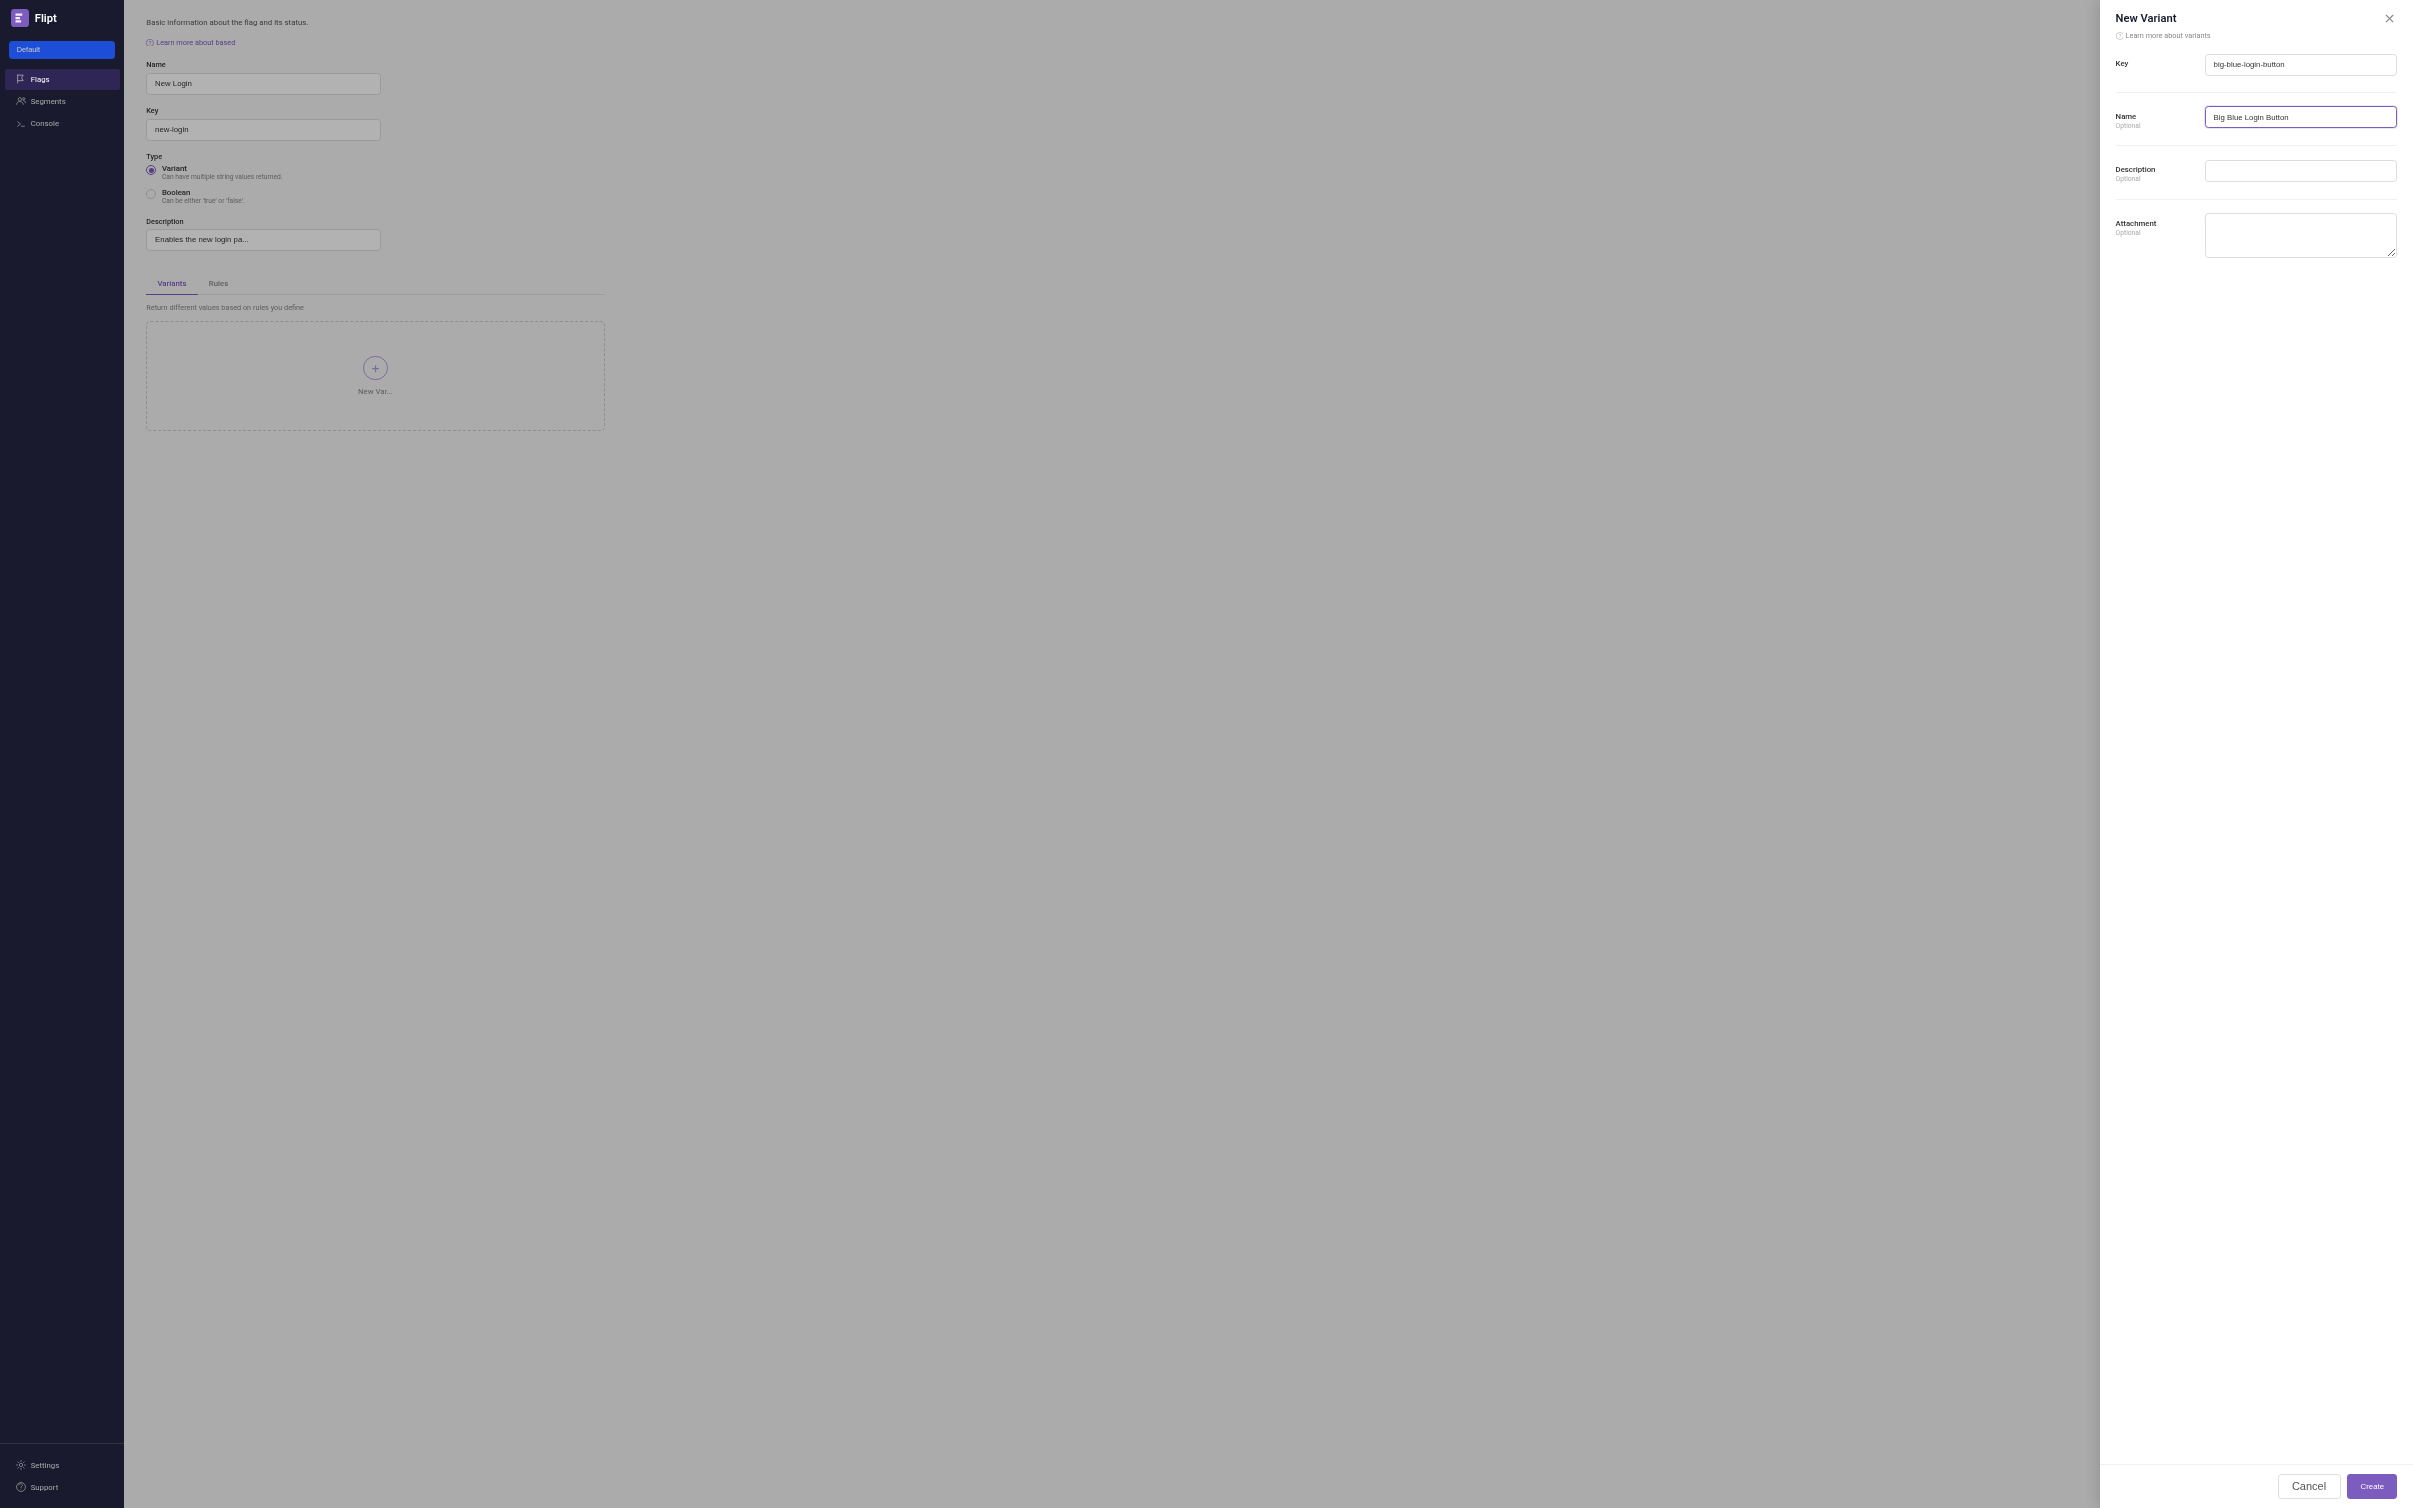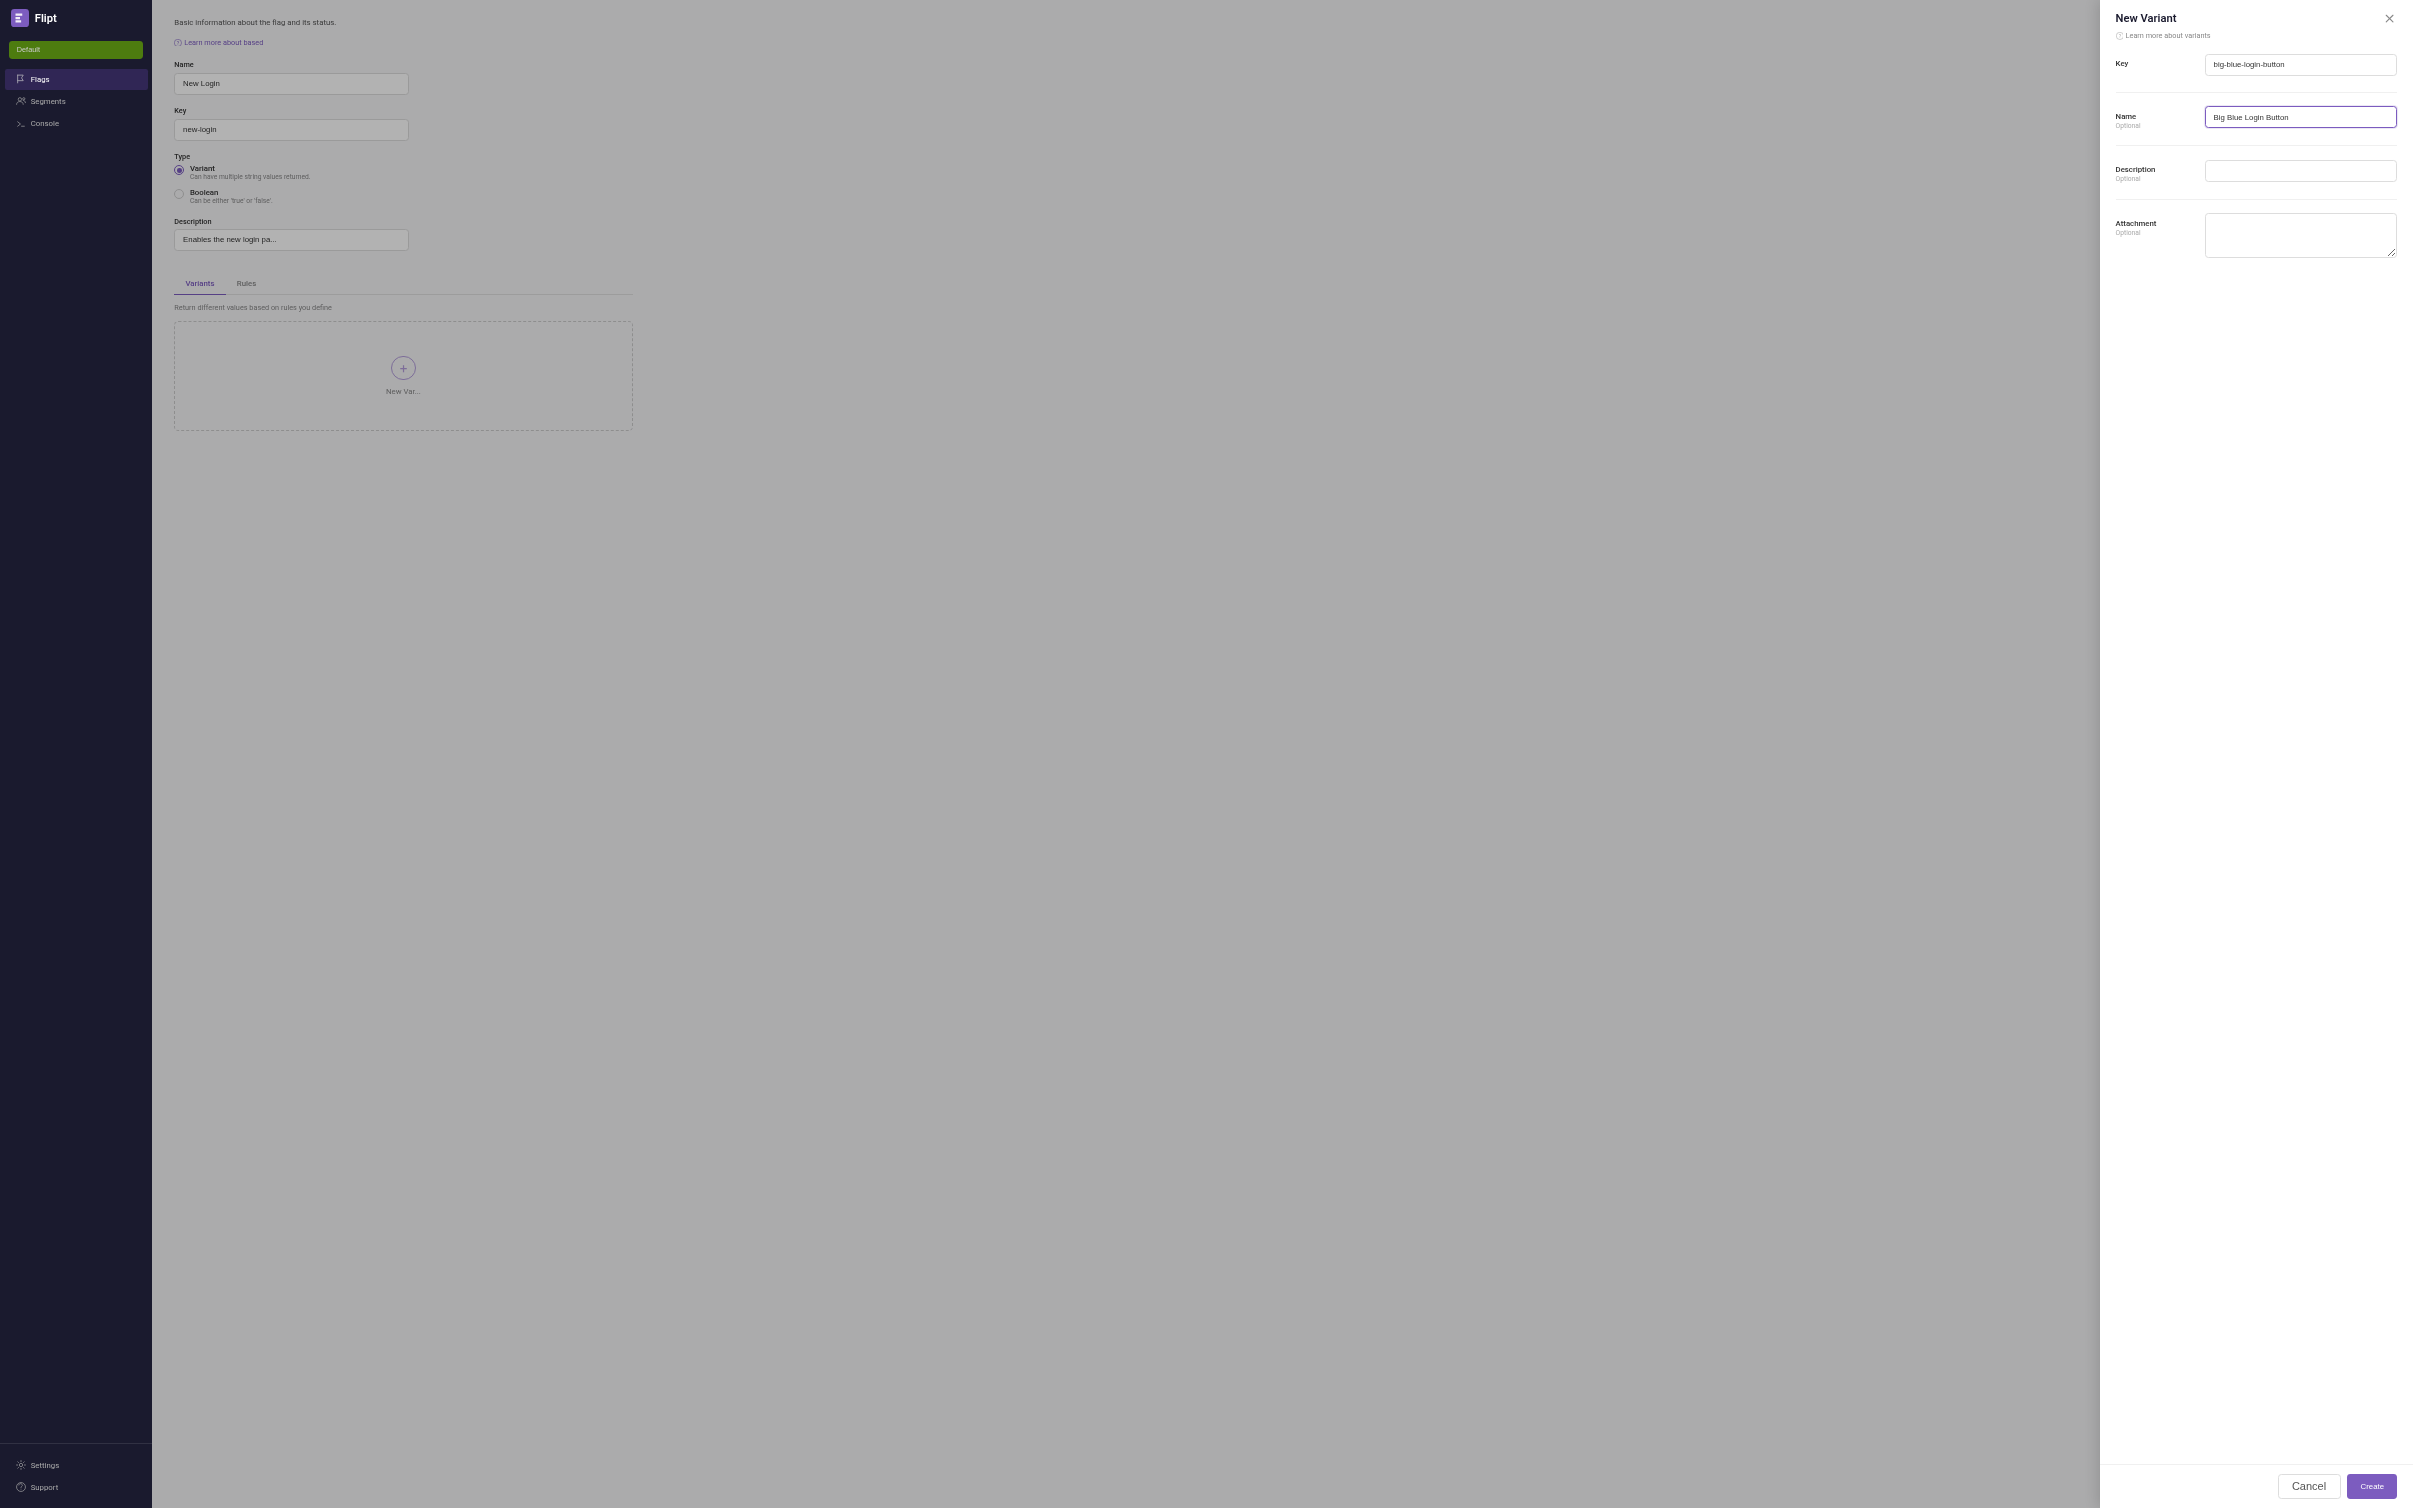--- a/index.html
+++ b/index.html
@@ -6,21 +6,21 @@
     body {
       font-family: -apple-system, BlinkMacSystemFont, 'Segoe UI', Roboto, sans-serif;
       background: #f0f0f0;
       display: flex;
       height: 100vh;
       overflow: hidden;
     }
 
     
     .sidebar {
-      width: 152px;
+      width: 124px;
       background: #1a1a2e;
       display: flex;
       flex-direction: column;
       height: 100vh;
       flex-shrink: 0;
     }
     .sidebar-header {
       padding: 9px 11.2px;
       display: flex;
       align-items: center;
@@ -32,21 +32,21 @@
     }
     .sidebar-brand {
       color: white;
       font-size: 11.2px;
       font-weight: 600;
     }
     .sidebar-env {
       padding: 4.5px 9px;
     }
     .sidebar-env-btn {
-      background: #4d7c0f;
+      background: #1d4ed8;
       color: #ccc;
       border: none;
       padding: 4.5px 7.8px;
       border-radius: 3.4px;
       font-size: 7.3px;
       cursor: pointer;
       width: 100%;
       text-align: left;
     }
     .sidebar-nav {

